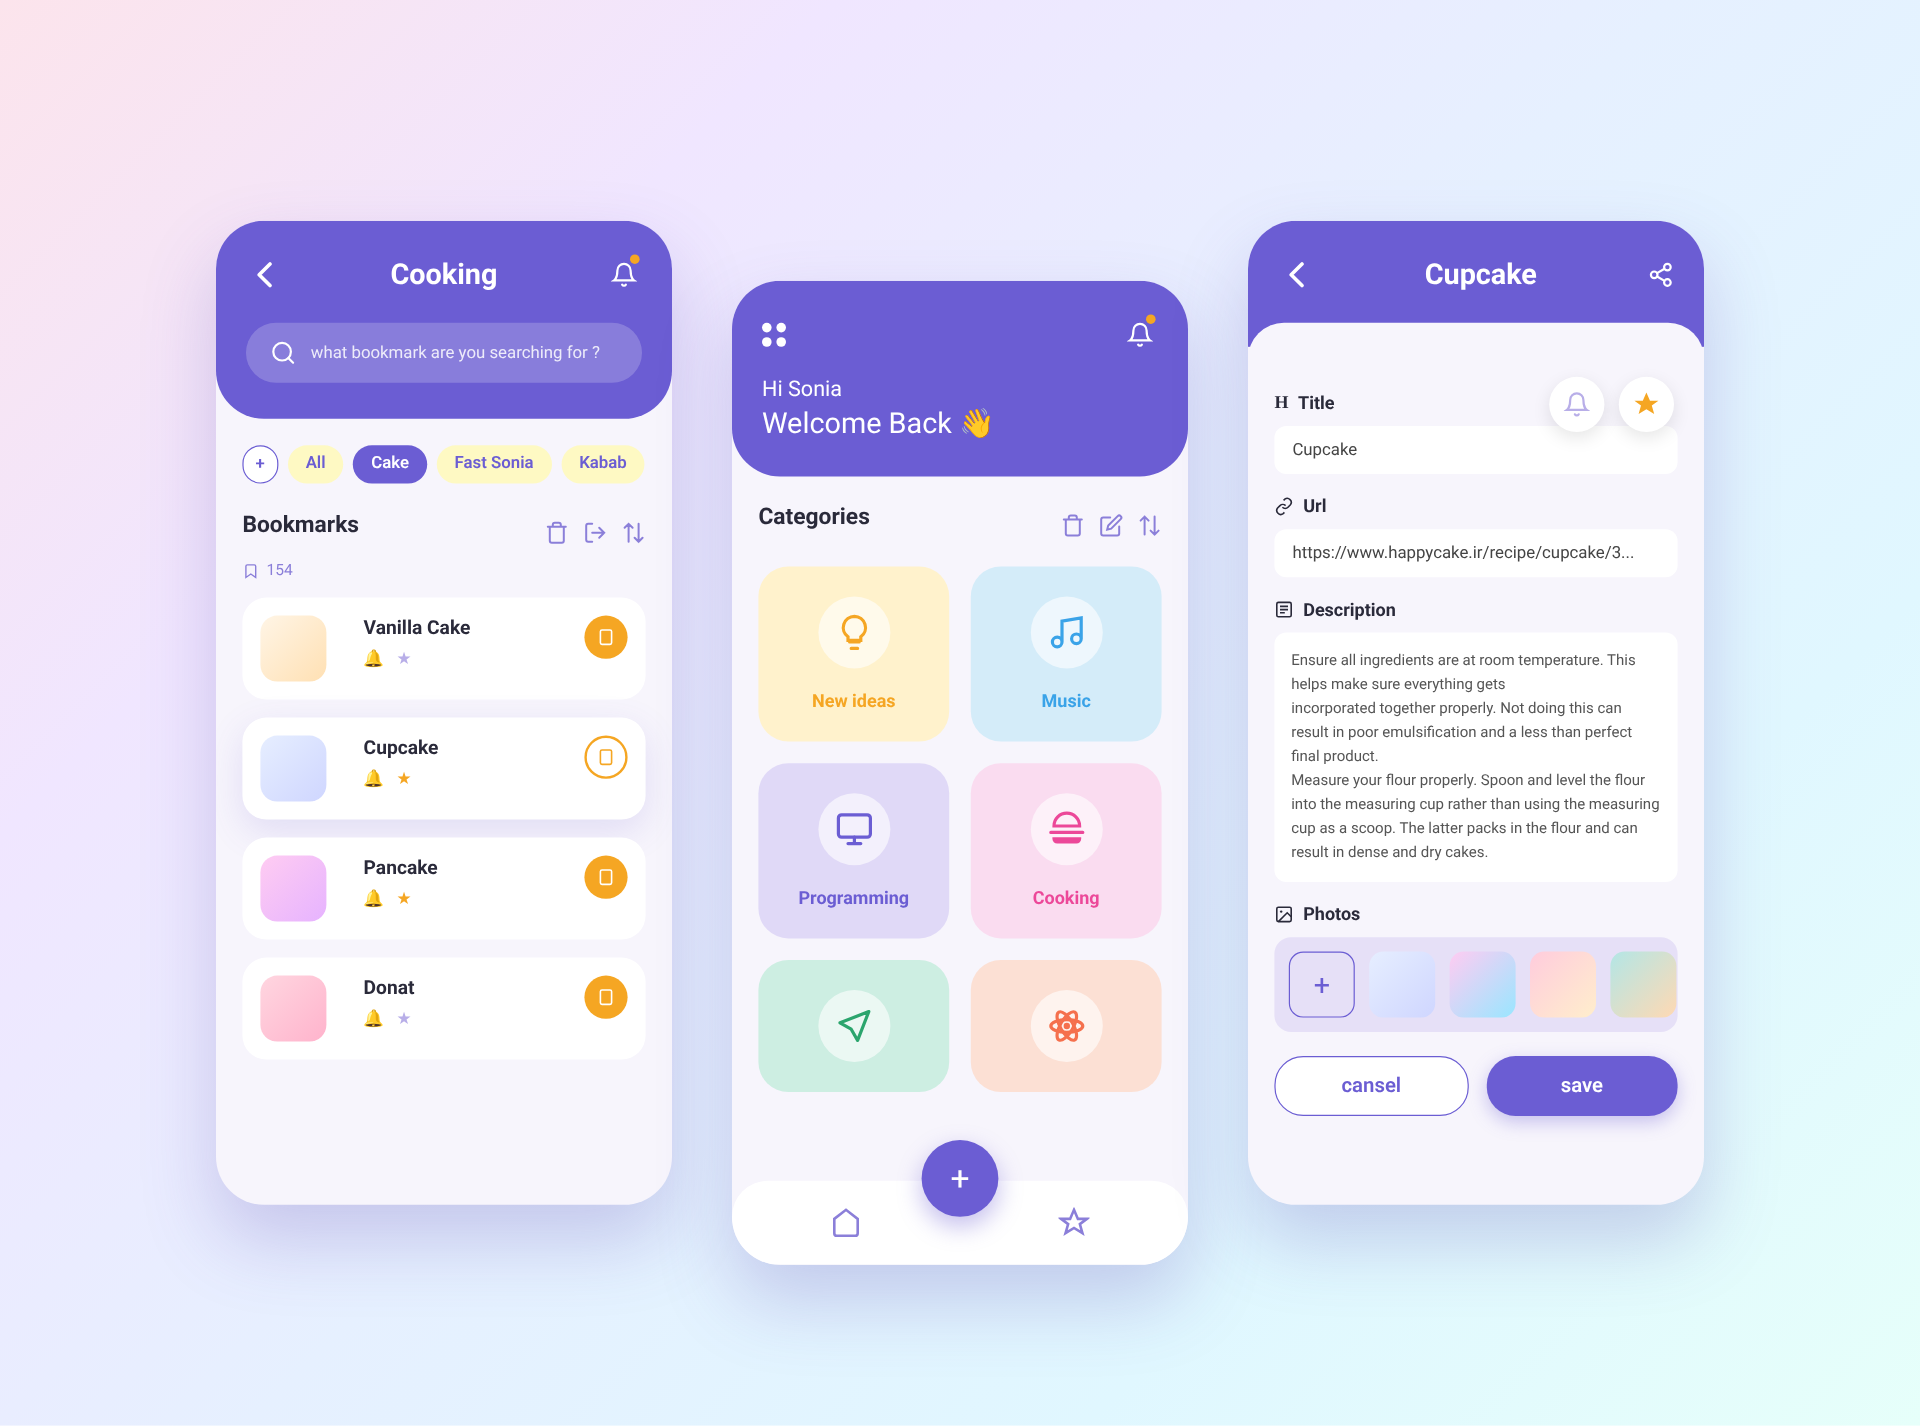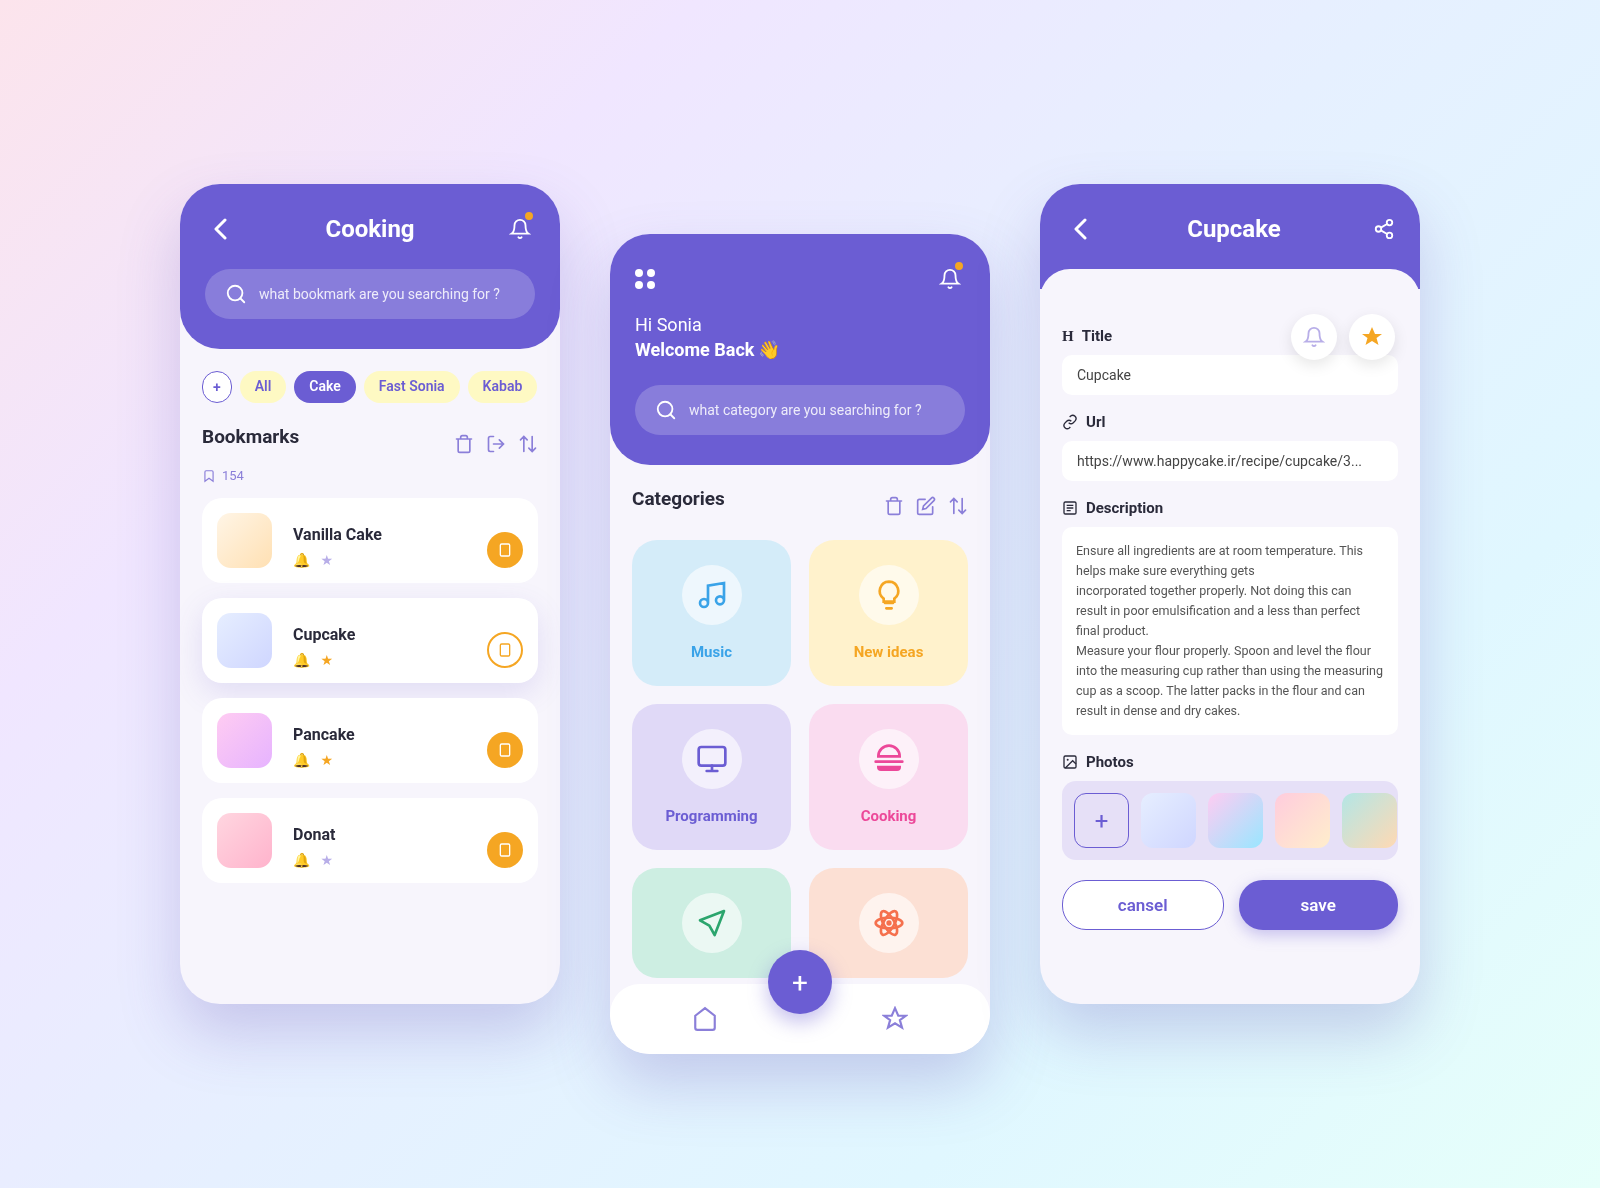--- a/index.html
+++ b/index.html
@@ -10,36 +10,36 @@
 .header-tall{padding-bottom:30px}
 .top-row{display:flex;align-items:center;justify-content:space-between;margin-bottom:25px}
 .top-row-centered{display:flex;align-items:center;justify-content:space-between}
 .back-btn{width:30px;height:30px;display:flex;align-items:center;justify-content:center;color:#fff;cursor:pointer}
 .title{font-size:24px;font-weight:700}
 .bell-btn{position:relative;width:30px;height:30px;display:flex;align-items:center;justify-content:center;cursor:pointer}
 .bell-btn::after{content:'';position:absolute;top:-2px;right:2px;width:8px;height:8px;background:#f5a623;border-radius:50%}
 .dots-icon{display:grid;grid-template-columns:repeat(2,8px);gap:4px}
 .dots-icon span{width:8px;height:8px;background:#fff;border-radius:50%}
 .greeting{font-size:18px;font-weight:400;margin-bottom:4px}
-.welcome{font-size:18px;font-weight:700;margin-bottom:25px}
+.welcome{font-size:24px;font-weight:400;}
 .search-box{background:rgba(255,255,255,0.2);border-radius:25px;padding:14px 20px;display:flex;align-items:center;gap:12px}
 .search-input{background:transparent;border:none;color:#fff;flex:1;font-size:14px;outline:none}
 .search-input::placeholder{color:rgba(255,255,255,0.85)}
 .content{padding:22px}
 .section-title{font-size:19px;font-weight:700;color:#2a2a3a;margin-bottom:15px}
 .section-row{display:flex;justify-content:space-between;align-items:center;margin-bottom:15px}
 .action-icons{display:flex;gap:12px;color:#8b7fd9}
 .action-icons span{cursor:pointer}
 .chips{display:flex;gap:8px;margin-bottom:22px;flex-wrap:nowrap}
 .chip{padding:7px 15px;border-radius:18px;font-size:14px;font-weight:600;cursor:pointer;white-space:nowrap}
 .chip-add{border:1.5px solid #6b5dd3;color:#6b5dd3;background:#fff;padding:7px 10px}
 .chip-default{background:#fef9c3;color:#6b5dd3}
 .chip-active{background:#6b5dd3;color:#fff}
 .bookmarks-meta{display:flex;align-items:flex-end;gap:6px;color:#8b7fd9;font-size:13px;margin-top:-10px;margin-bottom:15px}
-.card{background:#fff;border-radius:20px;padding:15px;display:flex;align-items:flex-end;gap:21px;margin-bottom:15px;position:relative}
+.card{background:#fff;border-radius:20px;padding:15px;display:flex;align-items:flex-start;gap:31px;margin-bottom:15px;position:relative}
 .card-highlight{box-shadow:0 10px 30px rgba(100,80,200,0.15)}
 .thumb{width:55px;height:55px;border-radius:14px;flex-shrink:0}
 .card-body{flex:1}
 .card-title{font-size:16px;font-weight:700;color:#2a2a3a;margin-bottom:8px}
 .card-icons{display:flex;gap:10px;font-size:14px}
 .card-btn{width:36px;height:36px;border-radius:50%;display:flex;align-items:center;justify-content:center;color:#fff;flex-shrink:0}
 .btn-orange{background:#f5a623}
 .btn-white{background:#fff;border:2px solid #f5a623;color:#f5a623}
 .icon-muted{color:#b8aee8}
 .icon-active{color:#f5a623}
@@ -200,27 +200,20 @@
           <span></span>
         </div>
       <div class="bell-btn">
         <svg width="22" height="22" viewBox="0 0 24 24" fill="none">
             <path d="M18 8a6 6 0 00-12 0c0 7-3 9-3 9h18s-3-2-3-9M13.7 21a2 2 0 01-3.4 0" stroke="#fff" stroke-width="2" stroke-linecap="round"></path>
           </svg>
       </div>
     </div>
     <div class="greeting">Hi Sonia</div>
     <div class="welcome">Welcome Back 👋</div>
-    <div class="search-box">
-      <svg width="22" height="22" viewBox="0 0 24 24" fill="none">
-          <circle cx="11" cy="11" r="8" stroke="#fff" stroke-width="2"></circle>
-          <path d="M21 21l-4.35-4.35" stroke="#fff" stroke-width="2" stroke-linecap="round"></path>
-        </svg>
-      <input class="search-input" placeholder="what category are you searching for ?" style="">
-    </div>
   </div>
   <div class="content">
     <div class="section-row">
       <div class="section-title">Categories</div>
       <div class="action-icons">
         <span>
             <svg width="20" height="20" viewBox="0 0 24 24" fill="none">
               <path d="M3 6h18M8 6V4a2 2 0 012-2h4a2 2 0 012 2v2m3 0v14a2 2 0 01-2 2H7a2 2 0 01-2-2V6" stroke="currentColor" stroke-width="2" stroke-linecap="round"></path>
             </svg>
           </span>
@@ -230,35 +223,35 @@
             </svg>
           </span>
         <span>
             <svg width="20" height="20" viewBox="0 0 24 24" fill="none">
               <path d="M7 3v18M3 7l4-4 4 4M17 21V3M13 17l4 4 4-4" stroke="currentColor" stroke-width="2" stroke-linecap="round"></path>
             </svg>
           </span>
       </div>
     </div>
     <div class="grid">
+      <div class="cat" style="background:#fff2cc">
+        <div class="cat-circle">
+            <svg width="32" height="32" viewBox="0 0 24 24" fill="none">
+              <path d="M9 18h6M10 22h4M12 2a7 7 0 00-4 12.7V17h8v-2.3A7 7 0 0012 2z" stroke="#f5a623" stroke-width="2" stroke-linecap="round"></path>
+            </svg>
+          </div>
+        <div class="cat-label" style="color:#f5a623">New ideas</div>
+      </div>
       <div class="cat" style="background:#d4ecf9">
         <div class="cat-circle">
             <svg width="32" height="32" viewBox="0 0 24 24" fill="none">
               <path d="M9 18V5l12-2v13M9 18a3 3 0 11-6 0 3 3 0 016 0zM21 16a3 3 0 11-6 0 3 3 0 016 0z" stroke="#3aa3e8" stroke-width="2"></path>
             </svg>
           </div>
         <div class="cat-label" style="color:#3aa3e8">Music</div>
-      </div>
-      <div class="cat" style="background:#fff2cc">
-        <div class="cat-circle">
-            <svg width="32" height="32" viewBox="0 0 24 24" fill="none">
-              <path d="M9 18h6M10 22h4M12 2a7 7 0 00-4 12.7V17h8v-2.3A7 7 0 0012 2z" stroke="#f5a623" stroke-width="2" stroke-linecap="round"></path>
-            </svg>
-          </div>
-        <div class="cat-label" style="color:#f5a623">New ideas</div>
       </div>
       <div class="cat" style="background:#e0d9f7">
         <div class="cat-circle">
             <svg width="32" height="32" viewBox="0 0 24 24" fill="none">
               <rect x="2" y="3" width="20" height="14" rx="2" stroke="#6b5dd3" stroke-width="2"></rect>
               <path d="M8 21h8M12 17v4" stroke="#6b5dd3" stroke-width="2" stroke-linecap="round"></path>
             </svg>
           </div>
         <div class="cat-label" style="color:#6b5dd3">Programming</div>
       </div>

